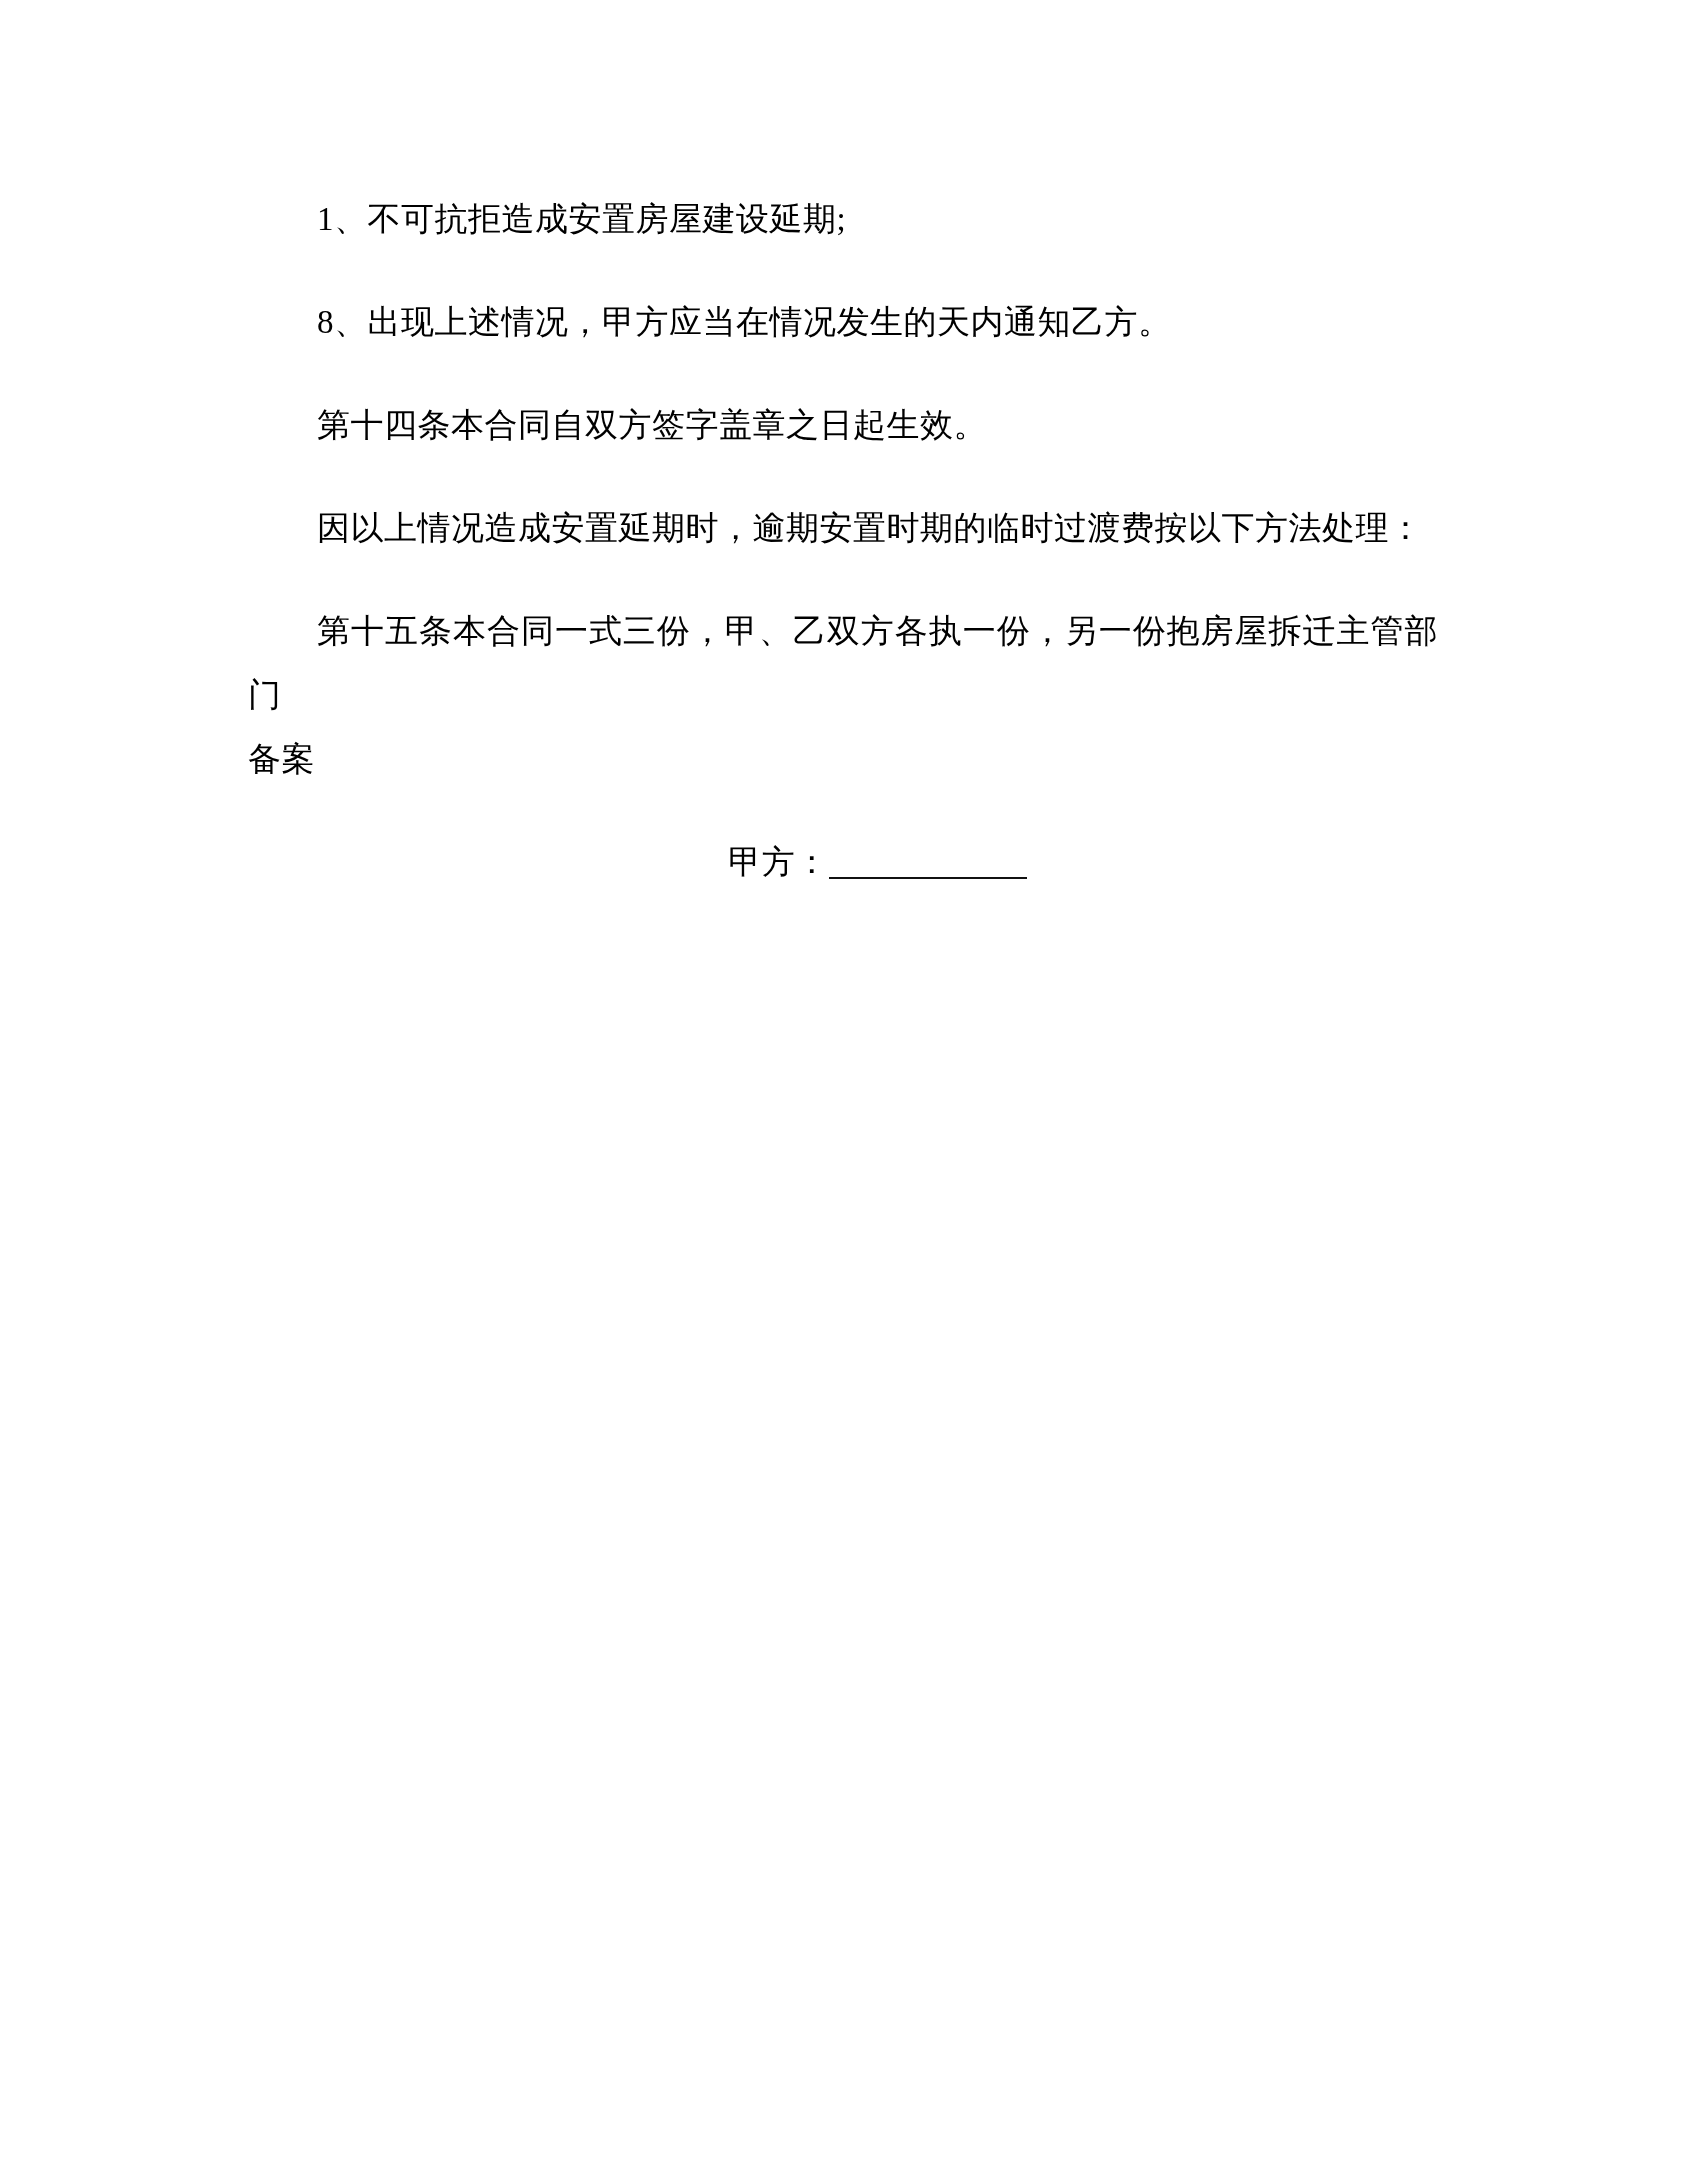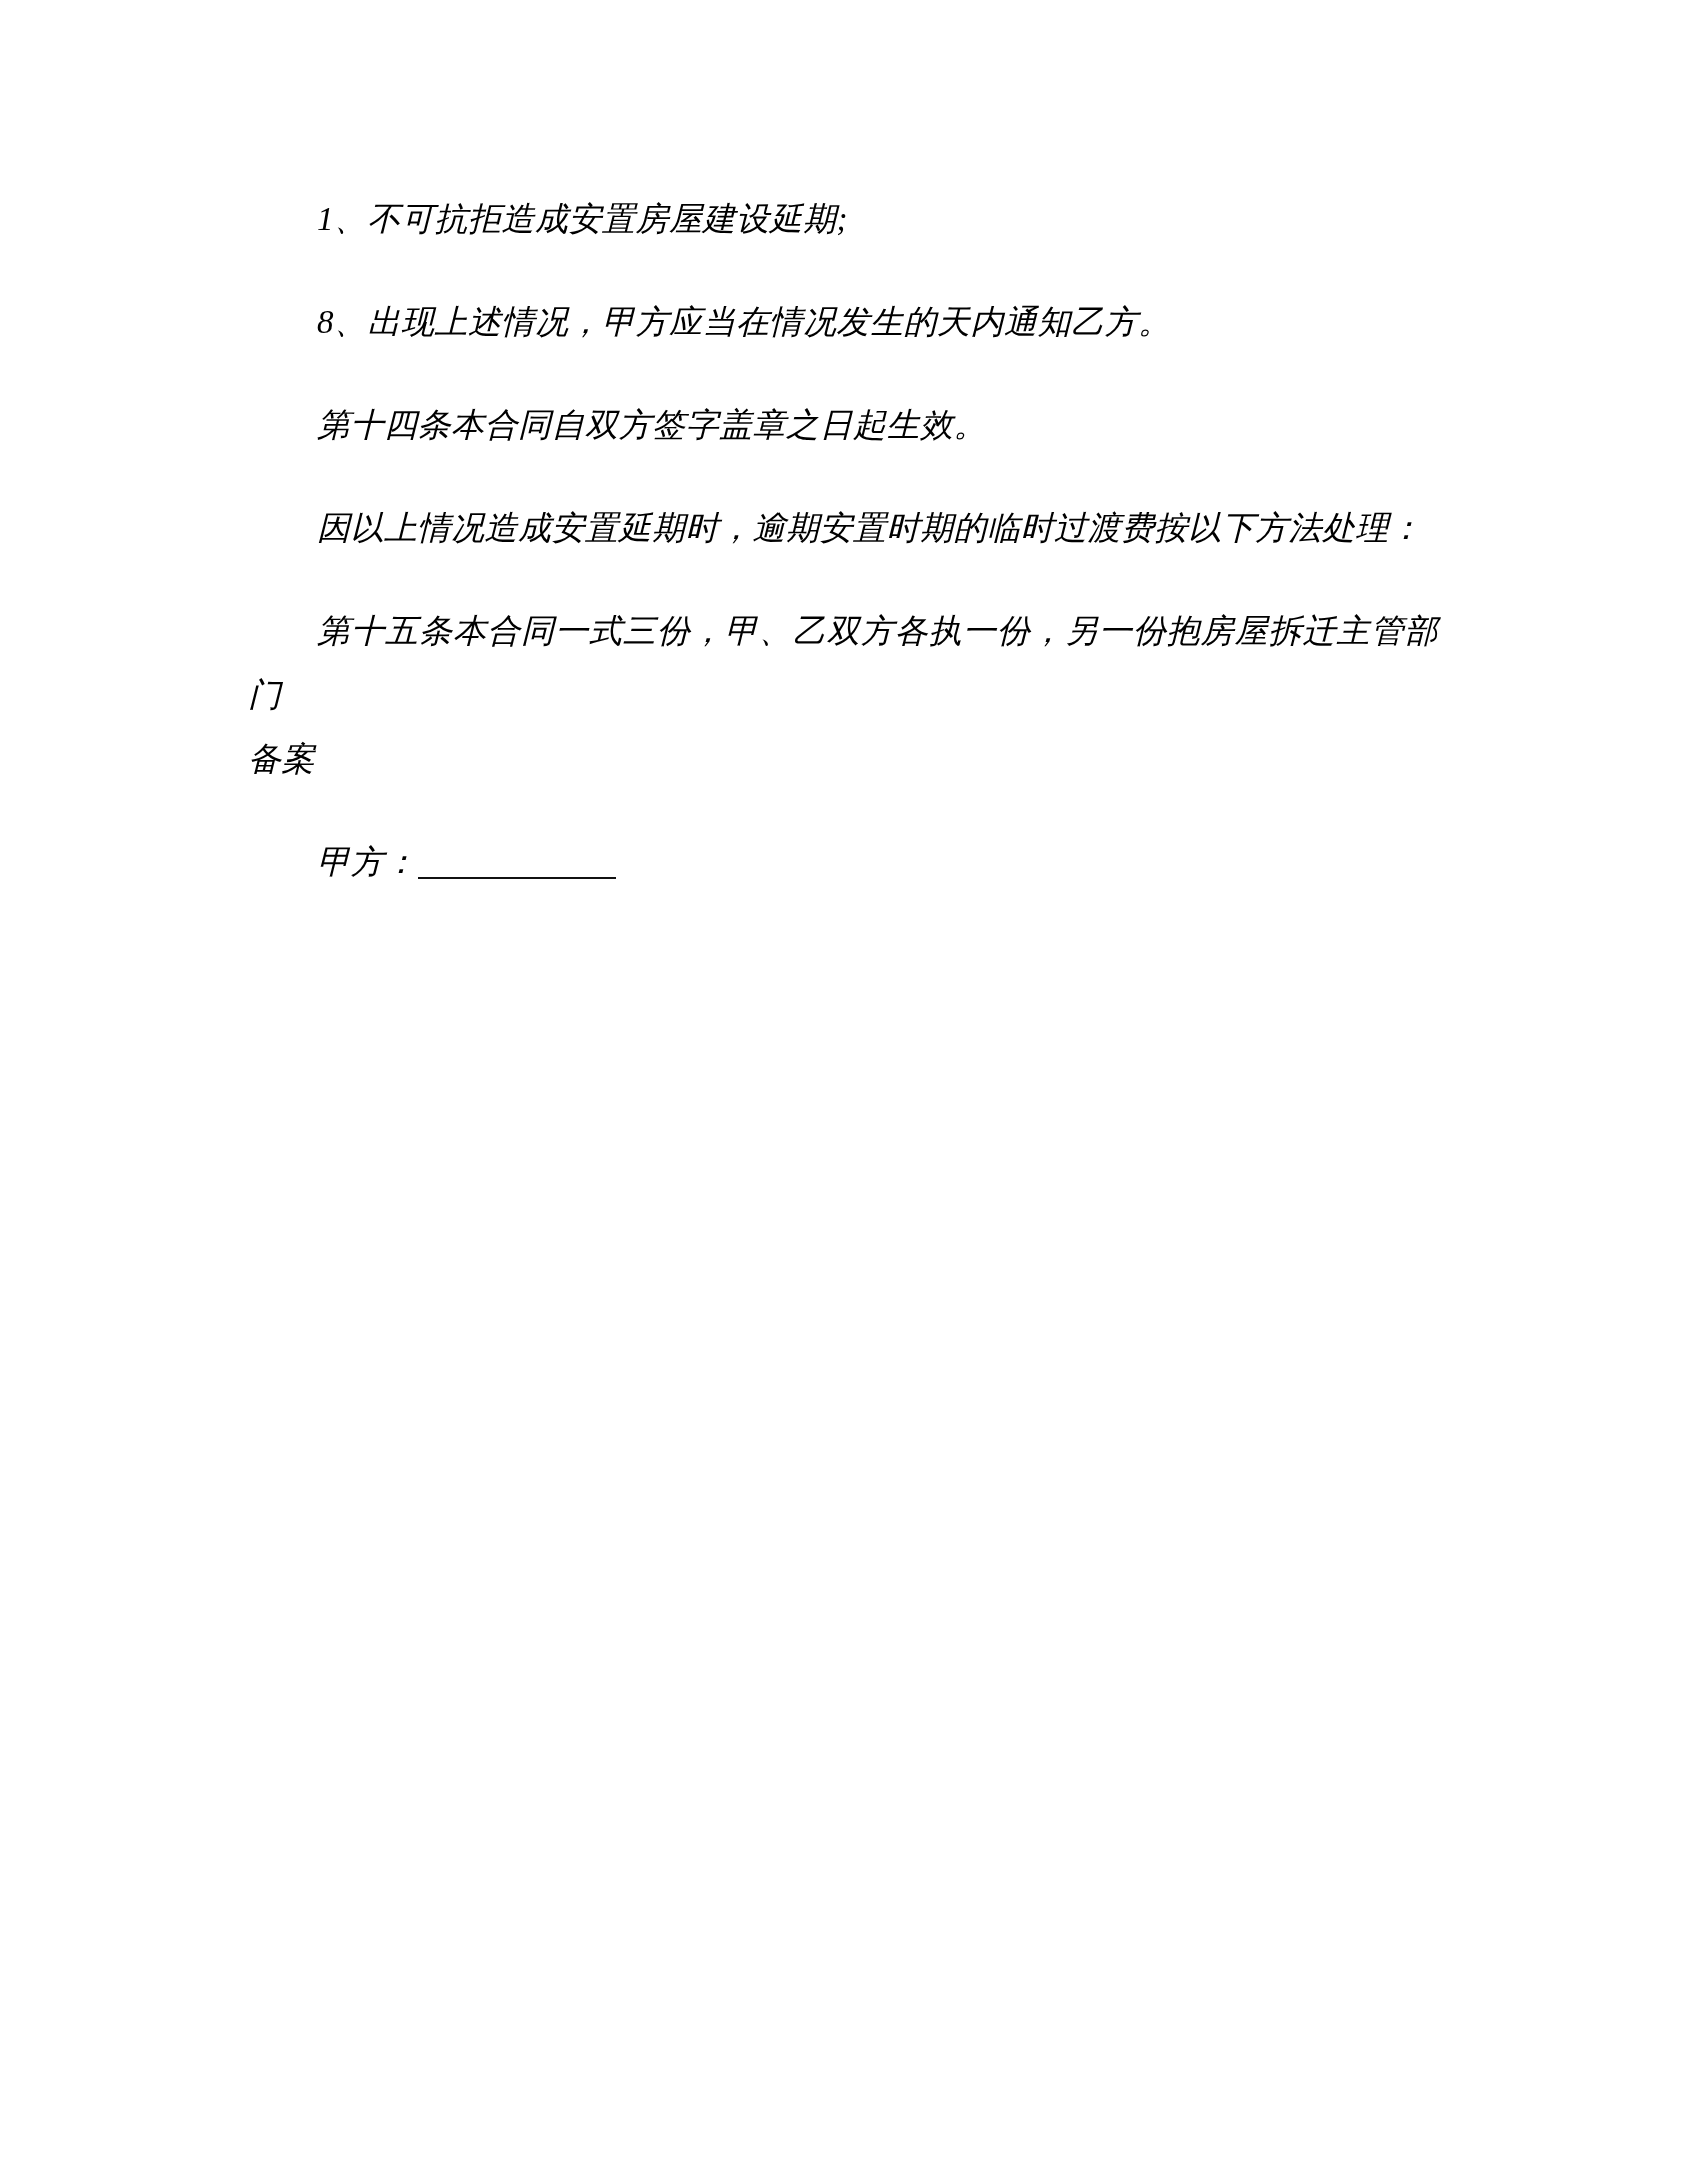--- a/index.html
+++ b/index.html
@@ -25,25 +25,24 @@
     padding: 187px 248px 0 248px;
   }
   .para {
     margin: 0 0 39px 0;
     font-size: 33px;
     line-height: 64px;
     text-align: justify;
     text-justify: inter-ideograph;
     letter-spacing: 0.5px;
     white-space: normal;
-    font-style: italic;
   }
   .indent { text-indent: 69px; }
   .no-gap { margin-bottom: 0; }
-  .sig-line { text-align: left; }
+  .sig-line { text-align: center; }
   .blank {
     display: inline-block;
     border-bottom: 2.8px solid #111111;
     height: 31px;
     vertical-align: -6.4px;
   }
   .blank-party { width: 198px; }
   .blank-date-1 { width: 234px; }
   .blank-date-2 { width: 216px; }
   .sig-gap { display: inline-block; width: 37px; }

